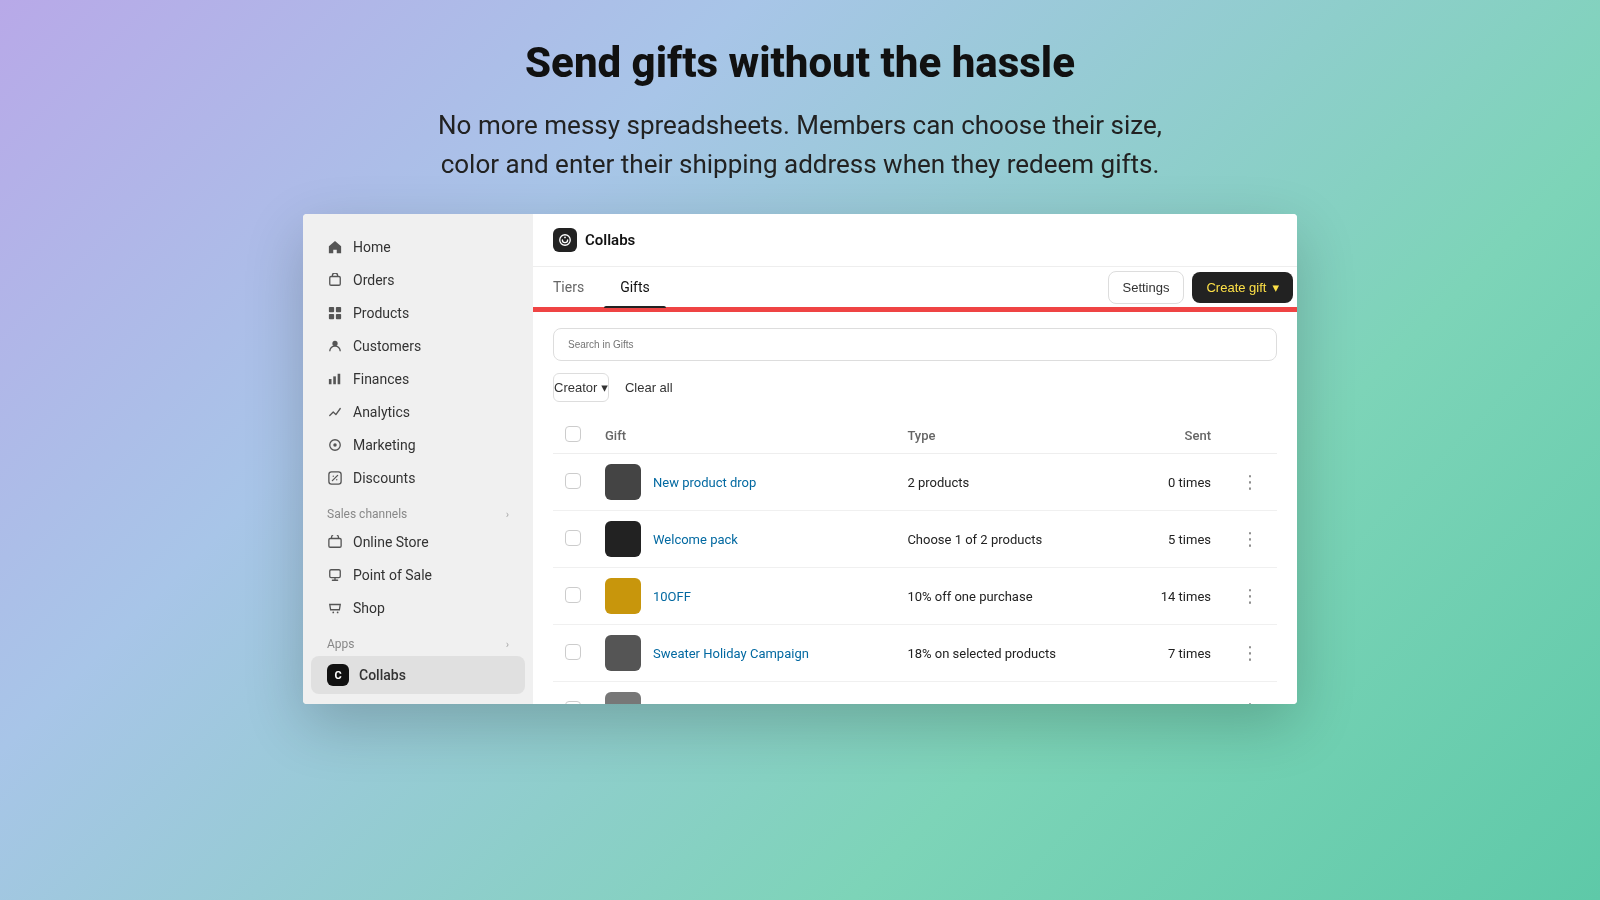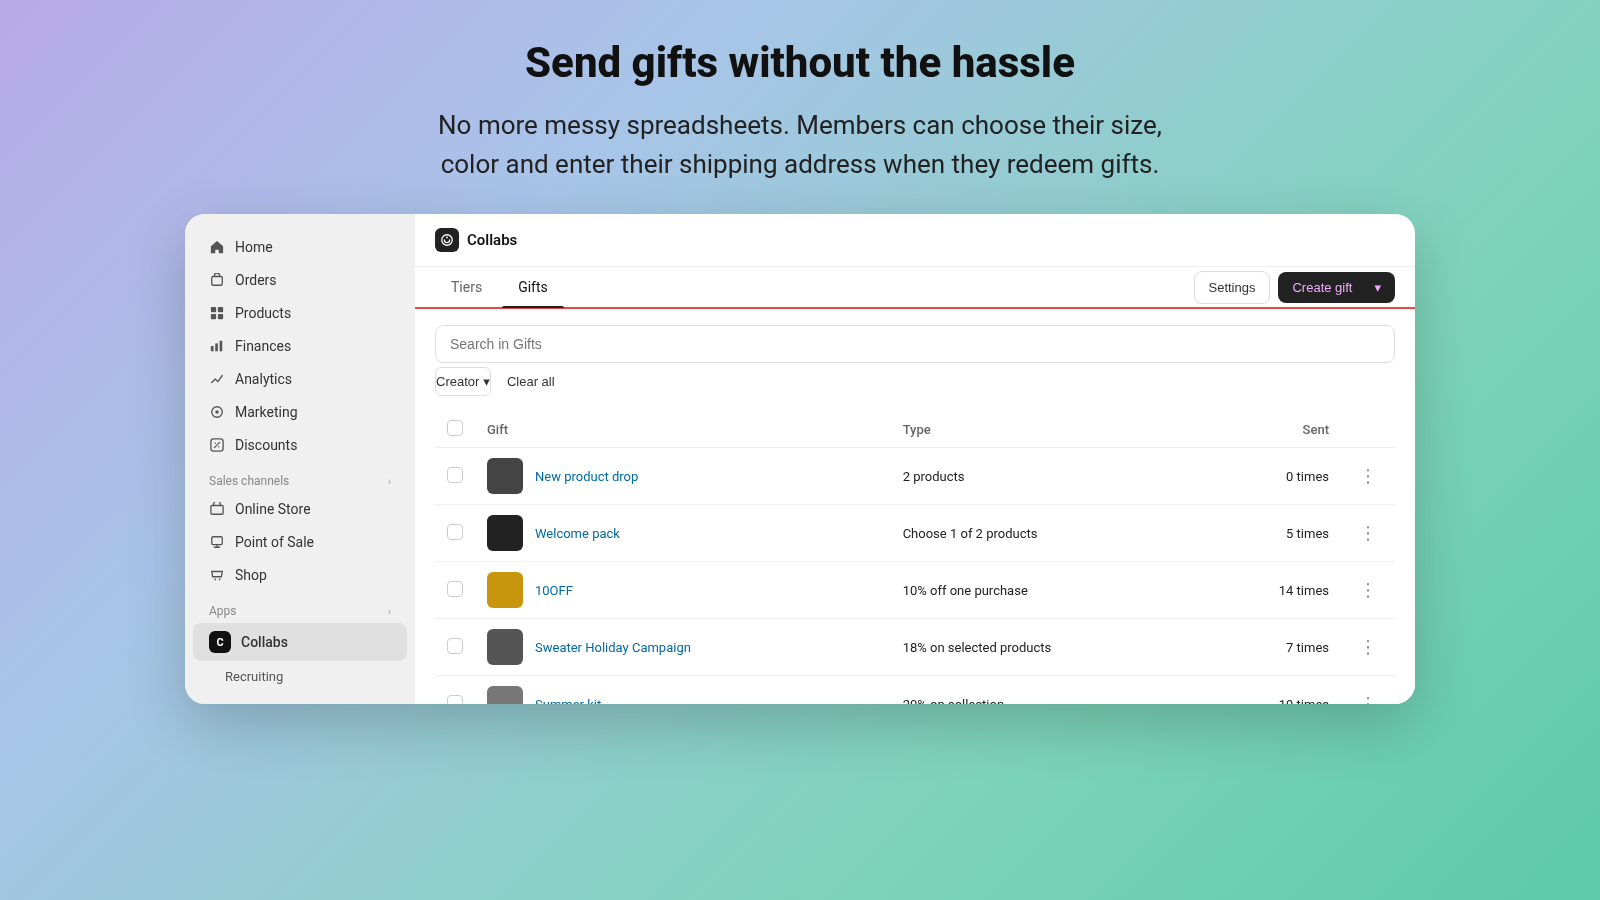--- a/index.html
+++ b/index.html
@@ -31,24 +31,24 @@
 
     .hero-subtitle {
       font-size: 26px;
       color: #222;
       line-height: 1.5;
       max-width: 900px;
       margin: 0 auto;
     }
 
     .app-window {
-      width: 1230px;
+      width: 994px;
       height: 490px;
       background: #f5f5f5;
-      border-radius: 20px;
+      border-radius: 4px;
       box-shadow: 0 20px 60px rgba(0,0,0,0.2);
       display: flex;
       overflow: hidden;
     }
 
     
     .sidebar {
       width: 230px;
       background: #f0f0f0;
       padding: 16px 0;
@@ -141,22 +141,22 @@
 
     .app-name {
       font-size: 15px;
       font-weight: 600;
       color: #111;
     }
 
     .tabs-bar {
       display: flex;
       align-items: center;
-      padding: 0 20px;
-      border-bottom: 2px solid #ef4444;
+      padding: 0 4px;
+      border-bottom: 5px solid #ef4444;
       gap: 4px;
     }
 
     .tab {
       padding: 12px 16px;
       font-size: 14px;
       color: #666;
       cursor: pointer;
       position: relative;
     }
@@ -194,41 +194,41 @@
       color: #333;
     }
 
     .btn-create {
       padding: 8px 14px;
       border: none;
       border-radius: 8px;
       background: #222;
       font-size: 13px;
       cursor: pointer;
-      color: #f0abfc;
-      display: flex;
-      align-items: center;
-      gap: 22px;
+      color: #fde047;
+      display: flex;
+      align-items: center;
+      gap: 6px;
       text-align: right;
     }
 
     .content-area {
       flex: 1;
       overflow-y: auto;
       padding: 16px 20px;
     }
 
     .search-bar {
       border: 1px solid #ddd;
       border-radius: 8px;
       padding: 10px 14px;
-      font-size: 14px;
+      font-size: 10px;
       color: #8b5cf6;
       width: 100%;
-      margin-bottom: 4px;
+      margin-bottom: 12px;
       background: #fff;
     }
 
     .filter-row {
       display: flex;
       gap: 8px;
       margin-bottom: 16px;
       align-items: center;
     }
 
@@ -374,20 +374,29 @@
     <div class="sidebar-item">
       <span class="sidebar-icon">
         <svg width="14" height="14" viewBox="0 0 16 16" fill="none">
             <rect x="1" y="1" width="6" height="6" rx="1" fill="#555"></rect>
             <rect x="9" y="1" width="6" height="6" rx="1" fill="#555"></rect>
             <rect x="1" y="9" width="6" height="6" rx="1" fill="#555"></rect>
             <rect x="9" y="9" width="6" height="6" rx="1" fill="#555"></rect>
           </svg>
       </span>
       <span>Products</span>
+    </div>
+    <div class="sidebar-item">
+      <span class="sidebar-icon">
+        <svg width="14" height="14" viewBox="0 0 16 16" fill="none">
+            <circle cx="8" cy="5" r="3" fill="#555"></circle>
+            <path d="M2 14c0-3.314 2.686-6 6-6s6 2.686 6 6" stroke="#555" stroke-width="1.5"></path>
+          </svg>
+      </span>
+      <span>Customers</span>
     </div>
     <div class="sidebar-item">
       <span class="sidebar-icon">
         <svg width="14" height="14" viewBox="0 0 16 16" fill="none">
             <rect x="1" y="8" width="3" height="6" fill="#555"></rect>
             <rect x="6" y="5" width="3" height="9" fill="#555"></rect>
             <rect x="11" y="2" width="3" height="12" fill="#555"></rect>
           </svg>
       </span>
       <span>Finances</span>

